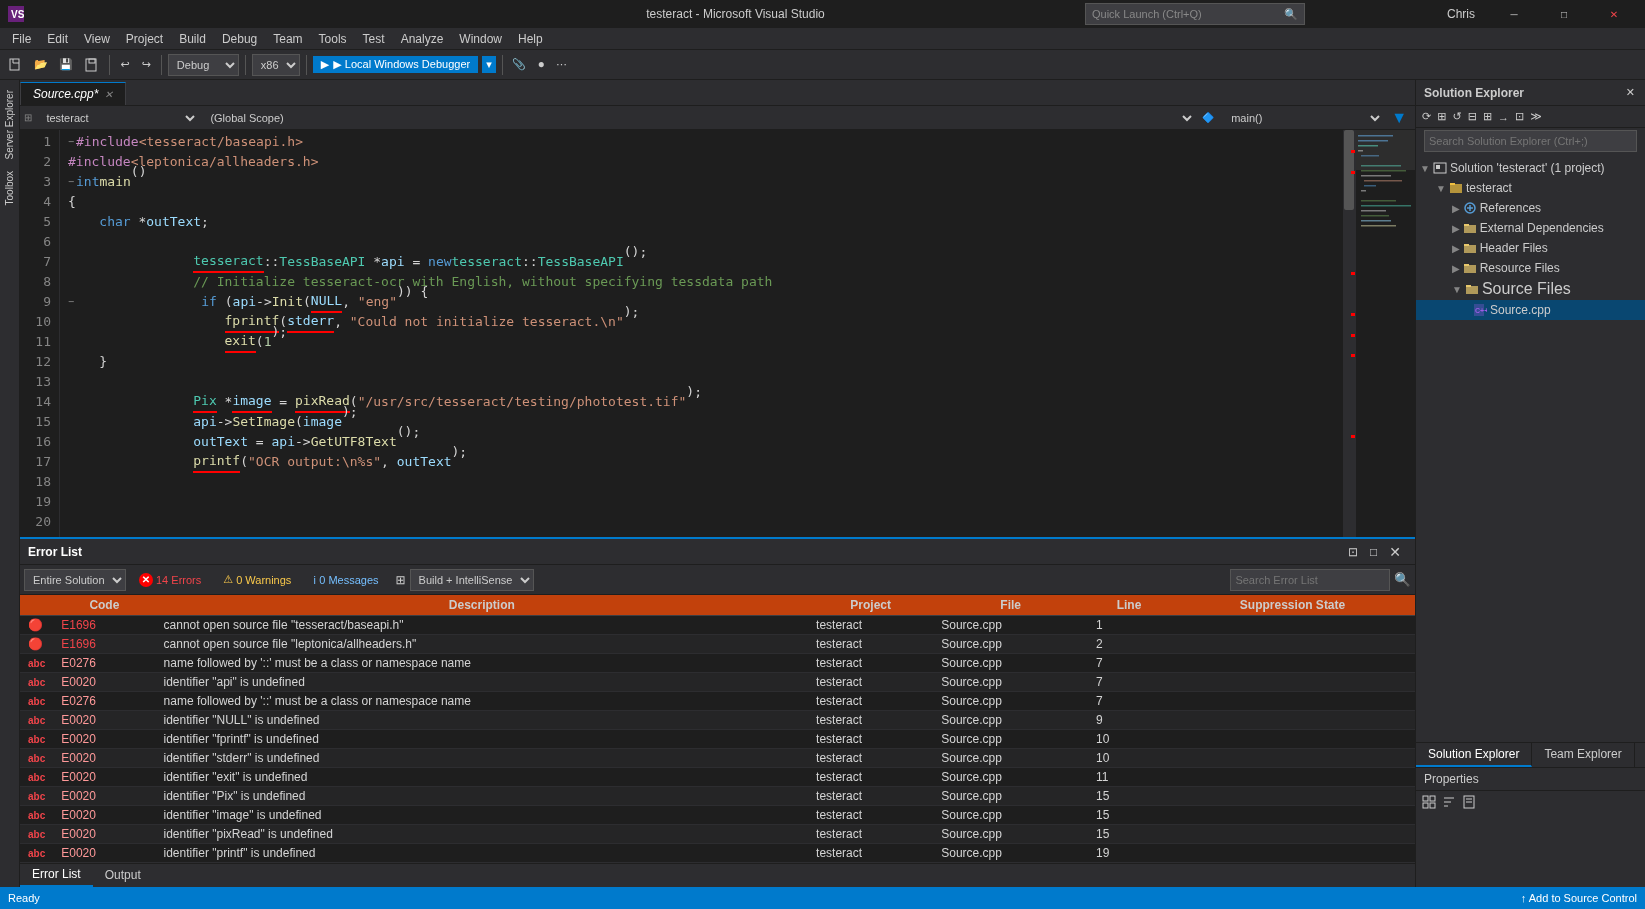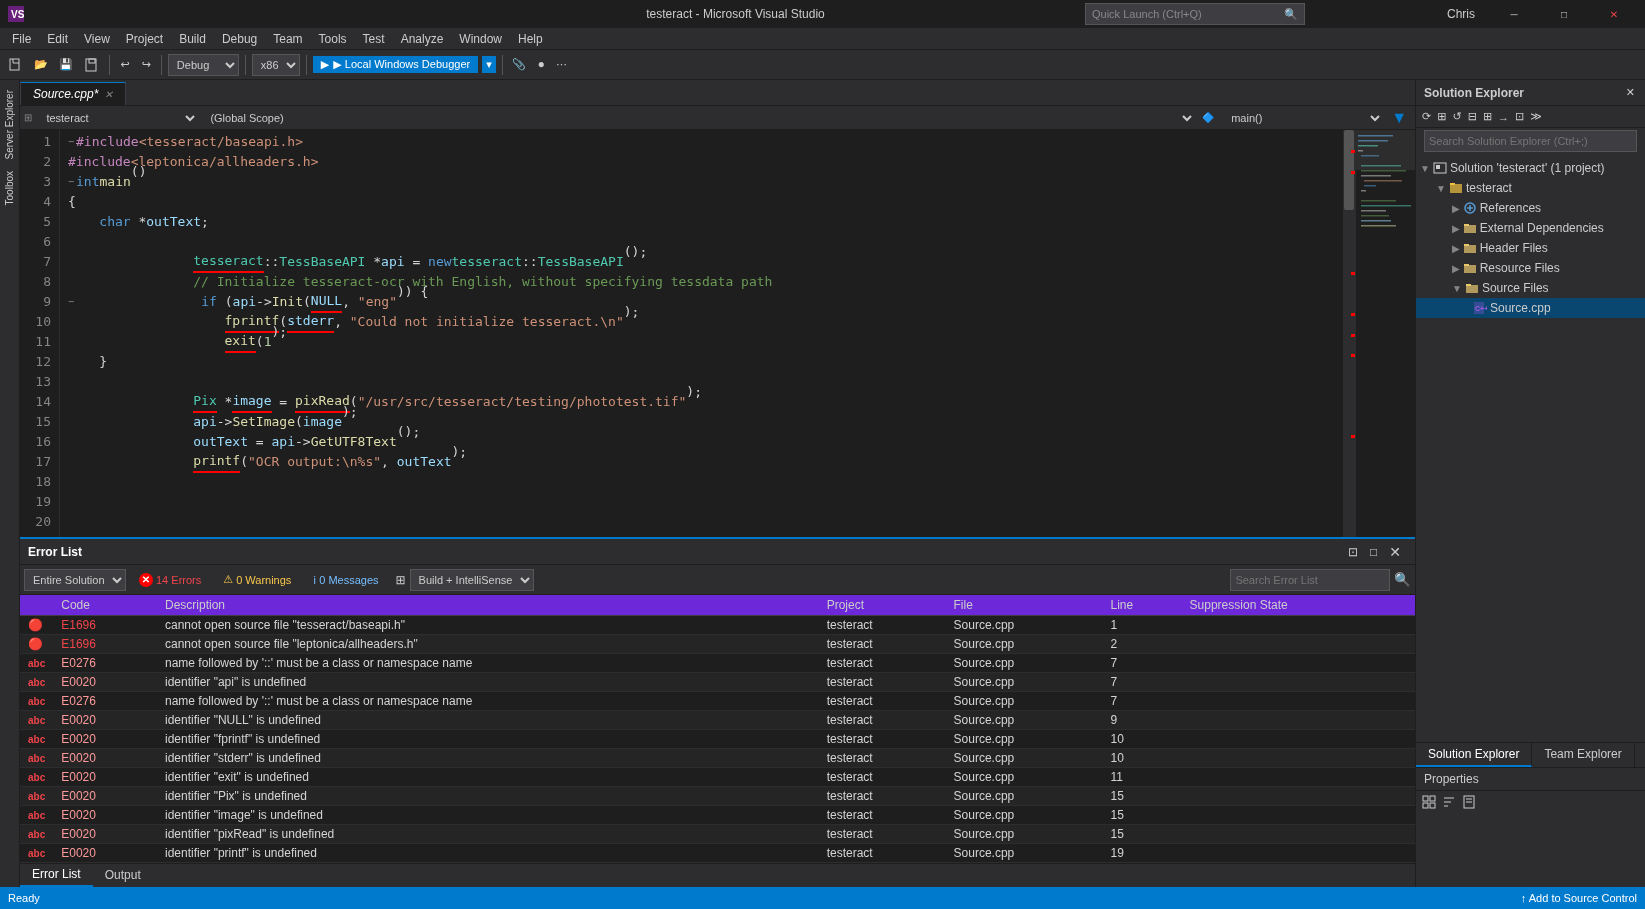--- a/index.html
+++ b/index.html
@@ -98,21 +98,21 @@
     .error-badge { display: flex; align-items: center; gap: 3px; padding: 2px 8px; font-size: 11px; cursor: pointer; border: 1px solid transparent; }
     .badge-errors { color: #f1444a; }
     .badge-warnings { color: #f9c84a; }
     .badge-messages { color: #75bfff; }
     .error-search { background: #3e3e42; border: 1px solid #555; color: #ccc; font-size: 11px; height: 22px; padding: 0 4px; margin-left: auto; width: 160px; }
     .build-select { background: #3e3e42; border: 1px solid #555; color: #ccc; font-size: 11px; height: 22px; padding: 0 4px; }
 
     
     #error-table { flex: 1; overflow-y: auto; }
     #error-table table { width: 100%; border-collapse: collapse; font-size: 12px; }
-    #error-table th { background: #6d28d9; color: #ccc; padding: 3px 8px; text-align: left; border-bottom: 1px solid #3e3e42; font-weight: normal; position: sticky; top: 0; cursor: pointer; }
+    #error-table th { background: #c2410c; color: #ccc; padding: 3px 8px; text-align: center; border-bottom: 1px solid #3e3e42; font-weight: bold; position: sticky; top: 0; cursor: pointer; }
     #error-table td { padding: 2px 8px; border-bottom: 1px solid #2d2d30; color: #d4d4d4; white-space: nowrap; }
     #error-table tr:nth-child(even) td { background: #252526; }
 
     
     #bottom-tabs { display: flex; background: #2d2d30; border-top: 1px solid #1e1e1e; height: 24px; align-items: flex-end; }
     .bottom-tab { padding: 2px 12px; font-size: 12px; color: #ccc; cursor: pointer; height: 24px; display: flex; align-items: center; }
     .bottom-tab.active { color: white; border-bottom: 2px solid #007acc; }
 
     
     #status-bar { background: #007acc; height: 22px; display: flex; align-items: center; padding: 0 8px; font-size: 11px; color: white; }
@@ -681,21 +681,21 @@
           <span style="font-size:12px;color:#ccc;">Resource Files</span>
         </div>
         <div class="tree-item" style="padding-left: 36px;">
           <span class="tree-arrow">▼</span>
           <span class="tree-icon icon-folder">
             <svg width="14" height="14" viewBox="0 0 14 14">
                 <rect x="1" y="4" width="12" height="8" fill="#e8c86c" opacity="0.7"></rect>
                 <rect x="1" y="3" width="5" height="2" fill="#e8c86c"></rect>
               </svg>
           </span>
-          <span style="font-size:12px;color:#ccc;">Source Files</span>
+          <span style="font-size:16px;color:#ccc;">Source Files</span>
         </div>
         <div class="tree-item selected" style="padding-left: 56px;">
           <span class="tree-icon icon-cpp">
             <svg width="14" height="14" viewBox="0 0 14 14">
                 <rect x="1" y="1" width="10" height="12" fill="#9b5de5" opacity="0.3"></rect>
                 <text x="2" y="10" fill="#9b5de5" font-size="7" font-weight="bold">C++</text>
               </svg>
           </span>
           <span style="font-size:12px;color:#ccc;">Source.cpp</span>
         </div>

